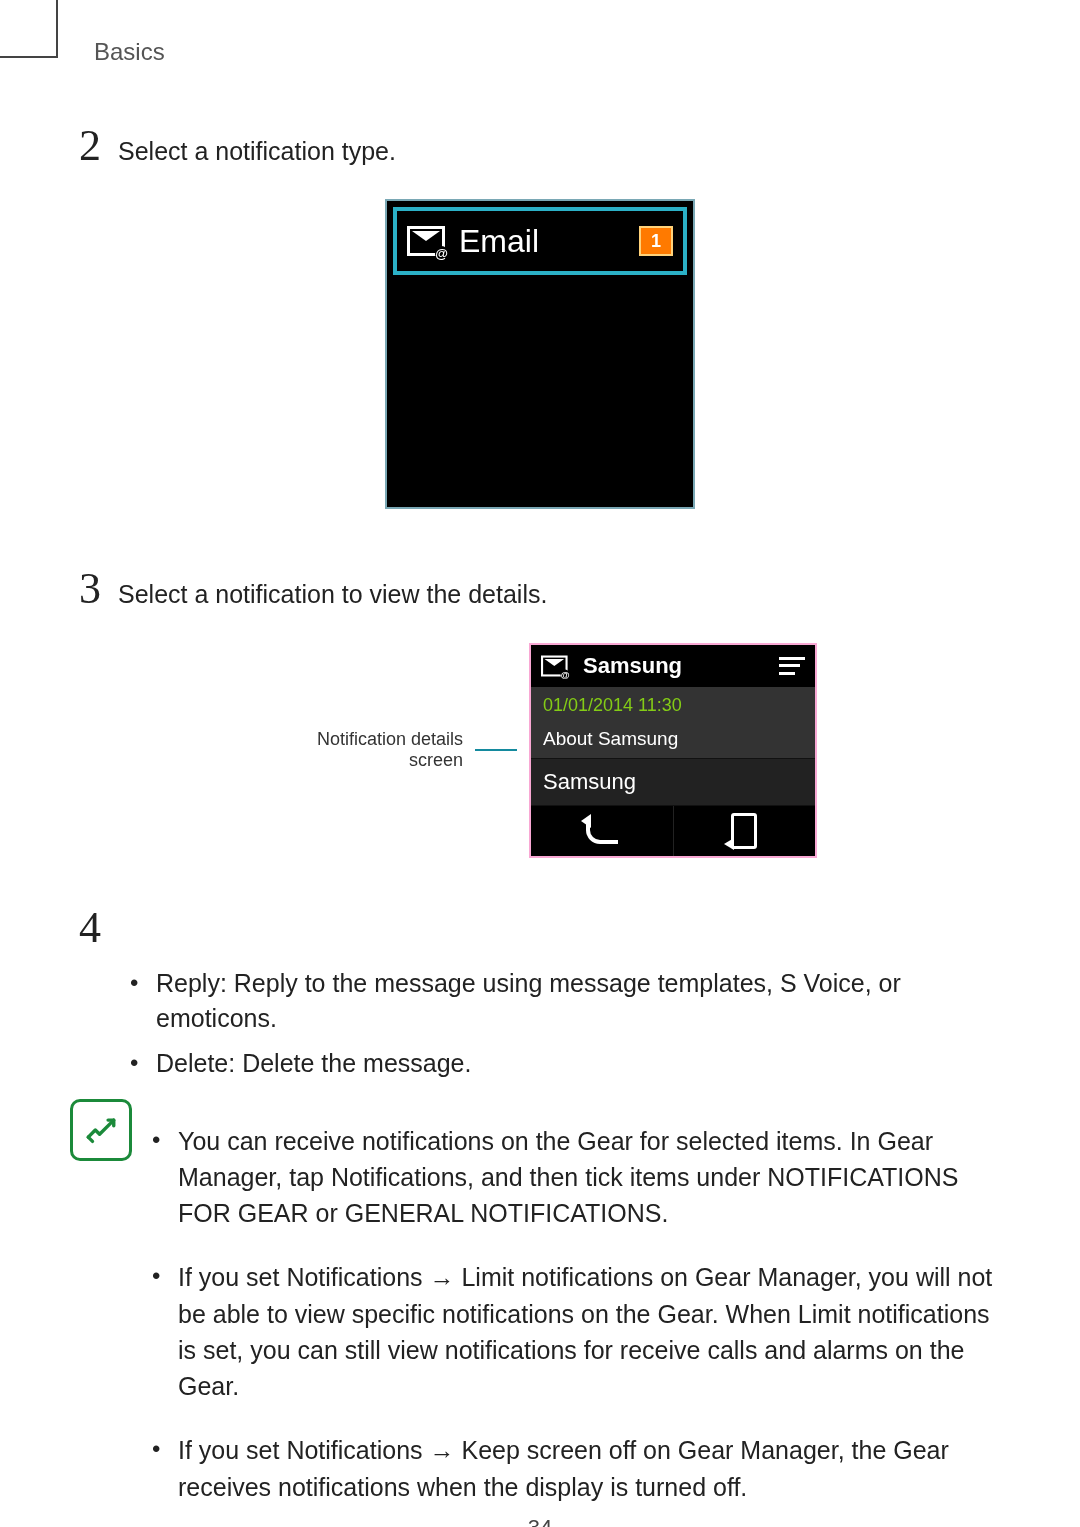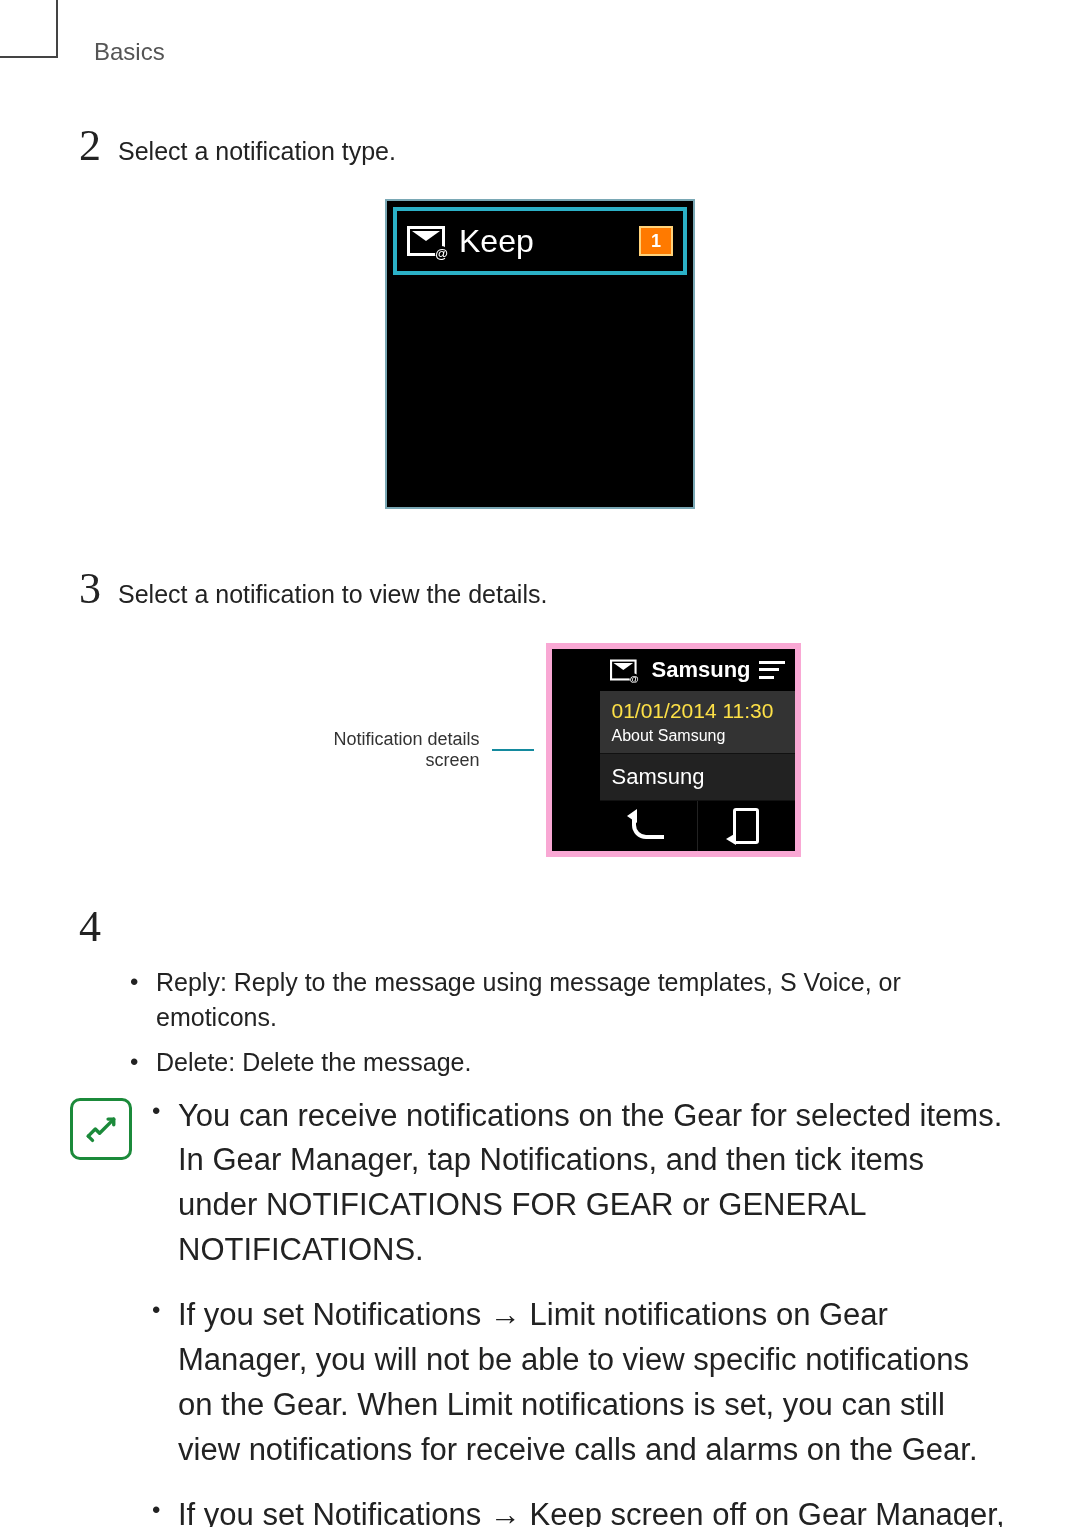--- a/index.html
+++ b/index.html
@@ -138,25 +138,24 @@
     text-align: right;
     max-width: 200px;
   }
   .callout-line {
     width: 42px;
     height: 2px;
     background: #148a9e;
     flex: none;
   }
   .watch2 {
-    width: 255px;
-    border: 6px solid #f9a8d4;
+    width: 288px;
+    border: 2px solid #f9a8d4;
     background: #000;
     box-sizing: border-box;
-    padding-left: 48px;
   }
   .watch2-head {
     display: flex;
     align-items: center;
     padding: 6px 10px;
     background: #000;
   }
   .watch2-head .mail-icon { transform: scale(0.7); transform-origin: left center; }
   .watch2-title {
     flex: 1;
@@ -178,22 +177,22 @@
     height: 3px;
     background: #fff;
   }
   .menu-small span:nth-child(2){ width: 80%; }
   .menu-small span:nth-child(3){ width: 60%; }
 
   .notif-body {
     background: #333;
     padding: 8px 12px;
   }
-  .notif-date { color: #fde047; font-size: 21px; }
-  .notif-subject { color: #fff; font-size: 16px; margin-top: 4px; }
+  .notif-date { color: #84cc16; font-size: 18px; }
+  .notif-subject { color: #fff; font-size: 19px; margin-top: 12px; }
   .notif-sender-row {
     background: #222;
     padding: 10px 12px;
     color: #fff;
     font-size: 22px;
     border-top: 1px solid #111;
     border-bottom: 1px solid #111;
   }
   .watch2-footer {
     display: flex;
@@ -305,22 +304,23 @@
   .note-icon svg { width: 34px; height: 34px; }
   .note-list {
     list-style: none;
     padding: 0;
     margin: 0 0 0 20px;
   }
   .note-list li {
     position: relative;
     padding-left: 26px;
     margin-bottom: 20px;
-    font-size: 31px;
+    font-size: 25px;
     line-height: 1.45;
+    margin-top: 28px;
   }
   .note-list li::before {
     content: "•";
     position: absolute;
     left: 0;
     top: 0;
     font-size: 24px;
   }
   .arrow { font-family: Arial, sans-serif; }
 
@@ -343,21 +343,21 @@
 
   <div class="step">
     <div class="step-num">2</div>
     <div class="step-text body-text">Select a notification type.</div>
   </div>
 
   <div class="watch-wrap">
     <div class="watch">
       <div class="watch-header">
         <div class="mail-icon"></div>
-        <div class="watch-title">Keep</div>
+        <div class="watch-title">Email</div>
         <div class="badge">1</div>
       </div>
     </div>
   </div>
 
   <div class="step">
     <div class="step-num">3</div>
     <div class="step-text body-text">Select a notification to view the details.</div>
   </div>
 

